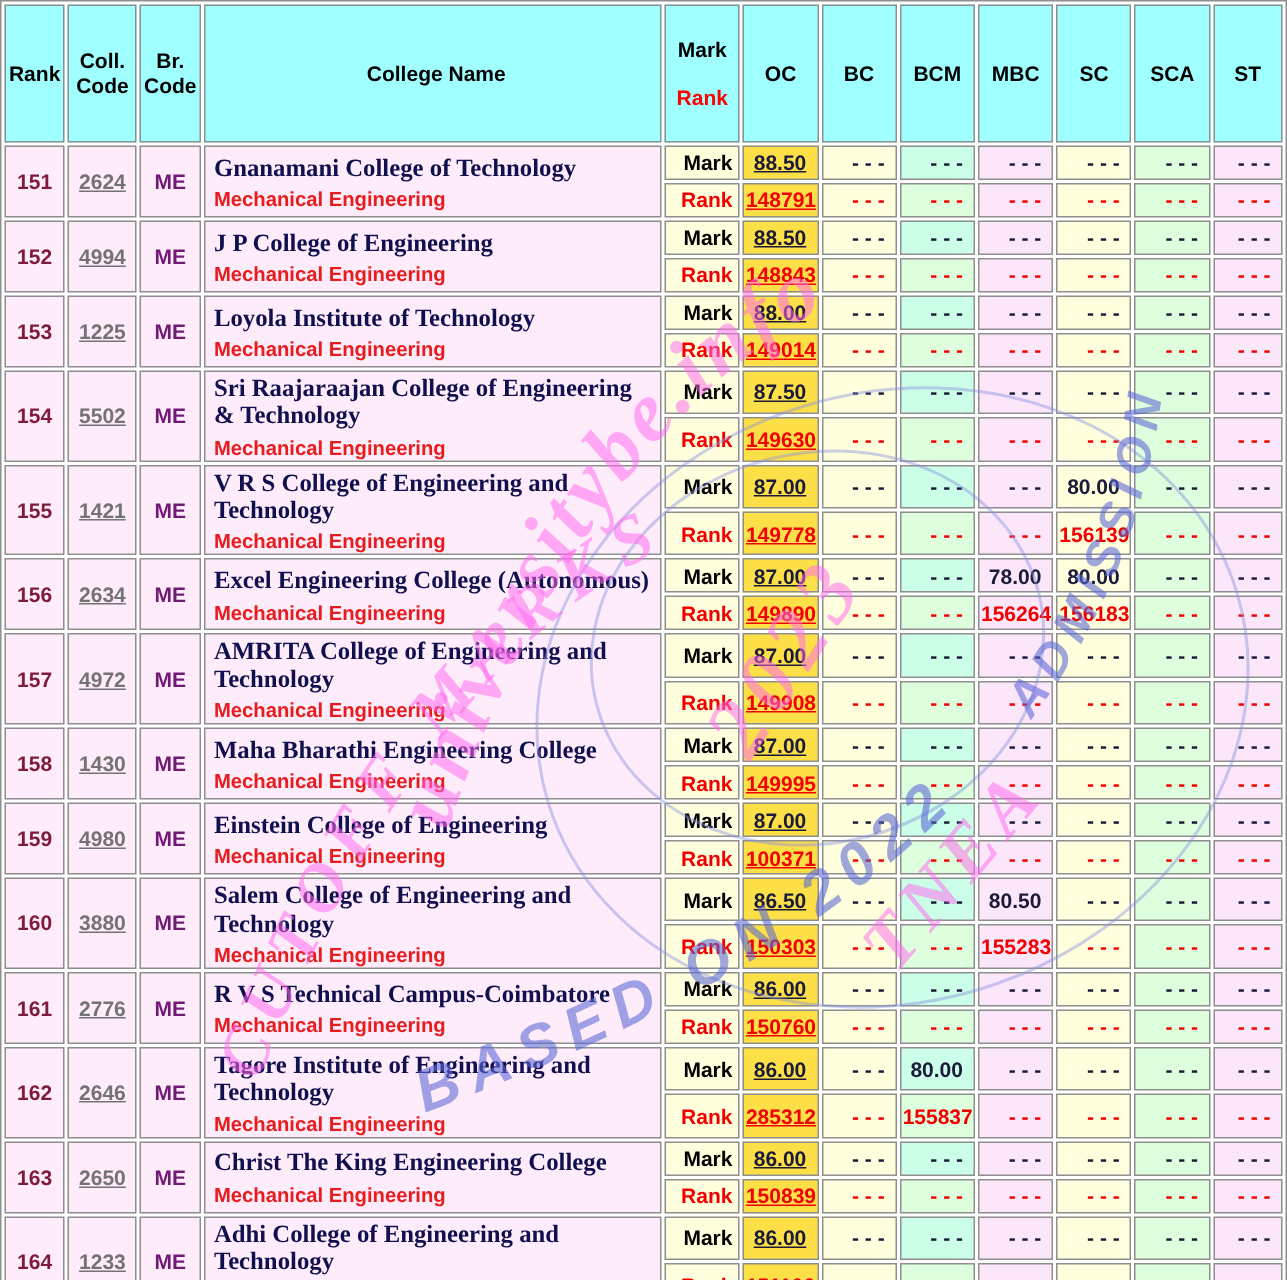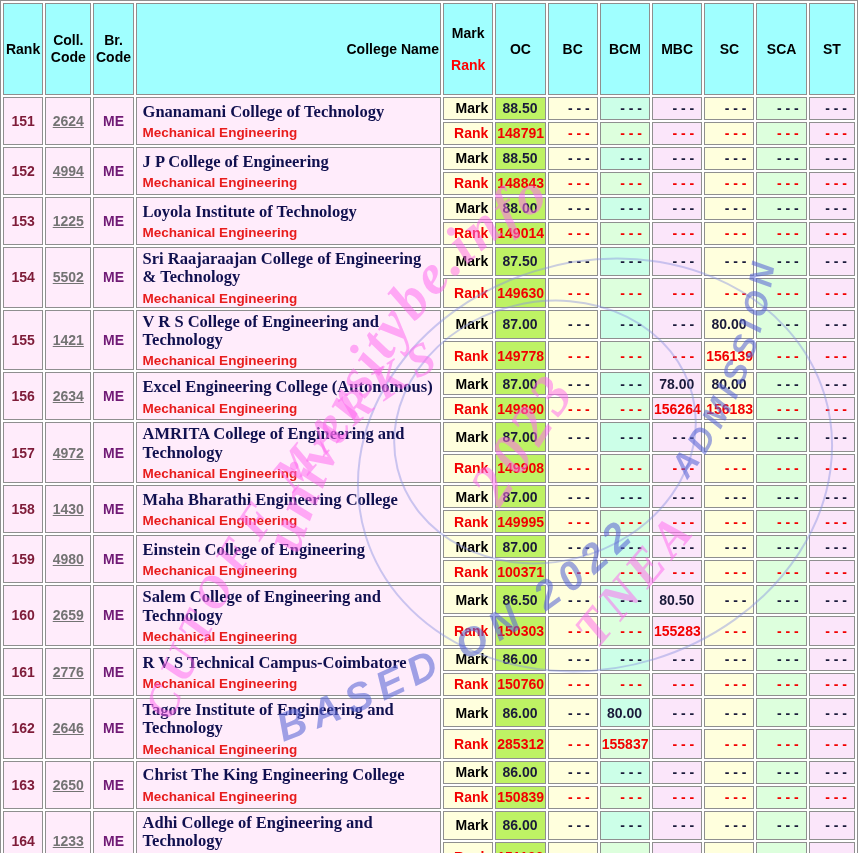--- a/index.html
+++ b/index.html
@@ -25,21 +25,21 @@
     background:#a0ffff;
     color:#000000;
     font-size:14px;
     text-align:center;
     padding:4px 1px;
     line-height:1.18;
     white-space:pre-line;
     height:38px;
     vertical-align:middle;
   }
-  th.h-name { text-align:right; padding-left:6px; }
+  th.h-name { text-align:center; padding-left:6px; }
   th.h-markrank div { line-height:1.15; }
   .h-rank-red { color:#ff0000; }
 
   
   td.c-rank, td.c-code, td.c-br, td.c-name { background:#ffecfb; vertical-align:middle; }
   td.c-rank { color:#7e1b38; font-size:14px; text-align:center; }
   td.c-code { text-align:center; font-size:14px; }
   td.c-code a { color:#737373; text-decoration:underline; }
   td.c-br   { color:#701a75; font-size:14px; text-align:center; }
   td.c-name { padding:2px 4px 0 6px; }
@@ -49,21 +49,21 @@
   
   td.lab, td.val { font-size:14px; height:23px; vertical-align:middle; }
   td.lab { background:#ffffdd; text-align:right; padding-right:4px; }
   tr.mark-row td.lab { color:#000000; }
   tr.rank-row td.lab { color:#f20000; }
   td.val { text-align:right; padding-right:7px; }
   tr.mark-row td.val { color:#1a1a3a; }
   tr.rank-row td.val { color:#f20000; }
 
   
-  td.col-oc  { background:#bef264; }
+  td.col-oc  { background:#fde047;text-decoration:underline; }
   td.col-bc  { background:#ffffdd; }
   tr.mark-row td.col-bcm { background:#ccffe8; }
   tr.rank-row td.col-bcm { background:#ddffdd; }
   td.col-mbc { background:#fbe6fa; }
   td.col-sc  { background:#ffffdd; }
   td.col-sca { background:#ddffdd; }
   td.col-st  { background:#fbe6fa; }
 
   
   svg.wm {
@@ -358,21 +358,21 @@
         <td class="val col-oc">100371</td>
         <td class="val col-bc">- - -</td>
         <td class="val col-bcm">- - -</td>
         <td class="val col-mbc">- - -</td>
         <td class="val col-sc">- - -</td>
         <td class="val col-sca">- - -</td>
         <td class="val col-st">- - -</td>
       </tr>
       <tr class="mark-row">
         <td class="c-rank" rowspan="2">160</td>
-        <td class="c-code" rowspan="2"><a href="#">2659</a></td>
+        <td class="c-code" rowspan="2"><a href="#">3880</a></td>
         <td class="c-br" rowspan="2">ME</td>
         <td class="c-name" rowspan="2">
           <div class="cname">Salem College of Engineering and Technology</div>
           <div class="cbranch">Mechanical Engineering</div>
         </td>
         <td class="lab">Mark</td>
         <td class="val col-oc">86.50</td>
         <td class="val col-bc">- - -</td>
         <td class="val col-bcm">- - -</td>
         <td class="val col-mbc">80.50</td>

